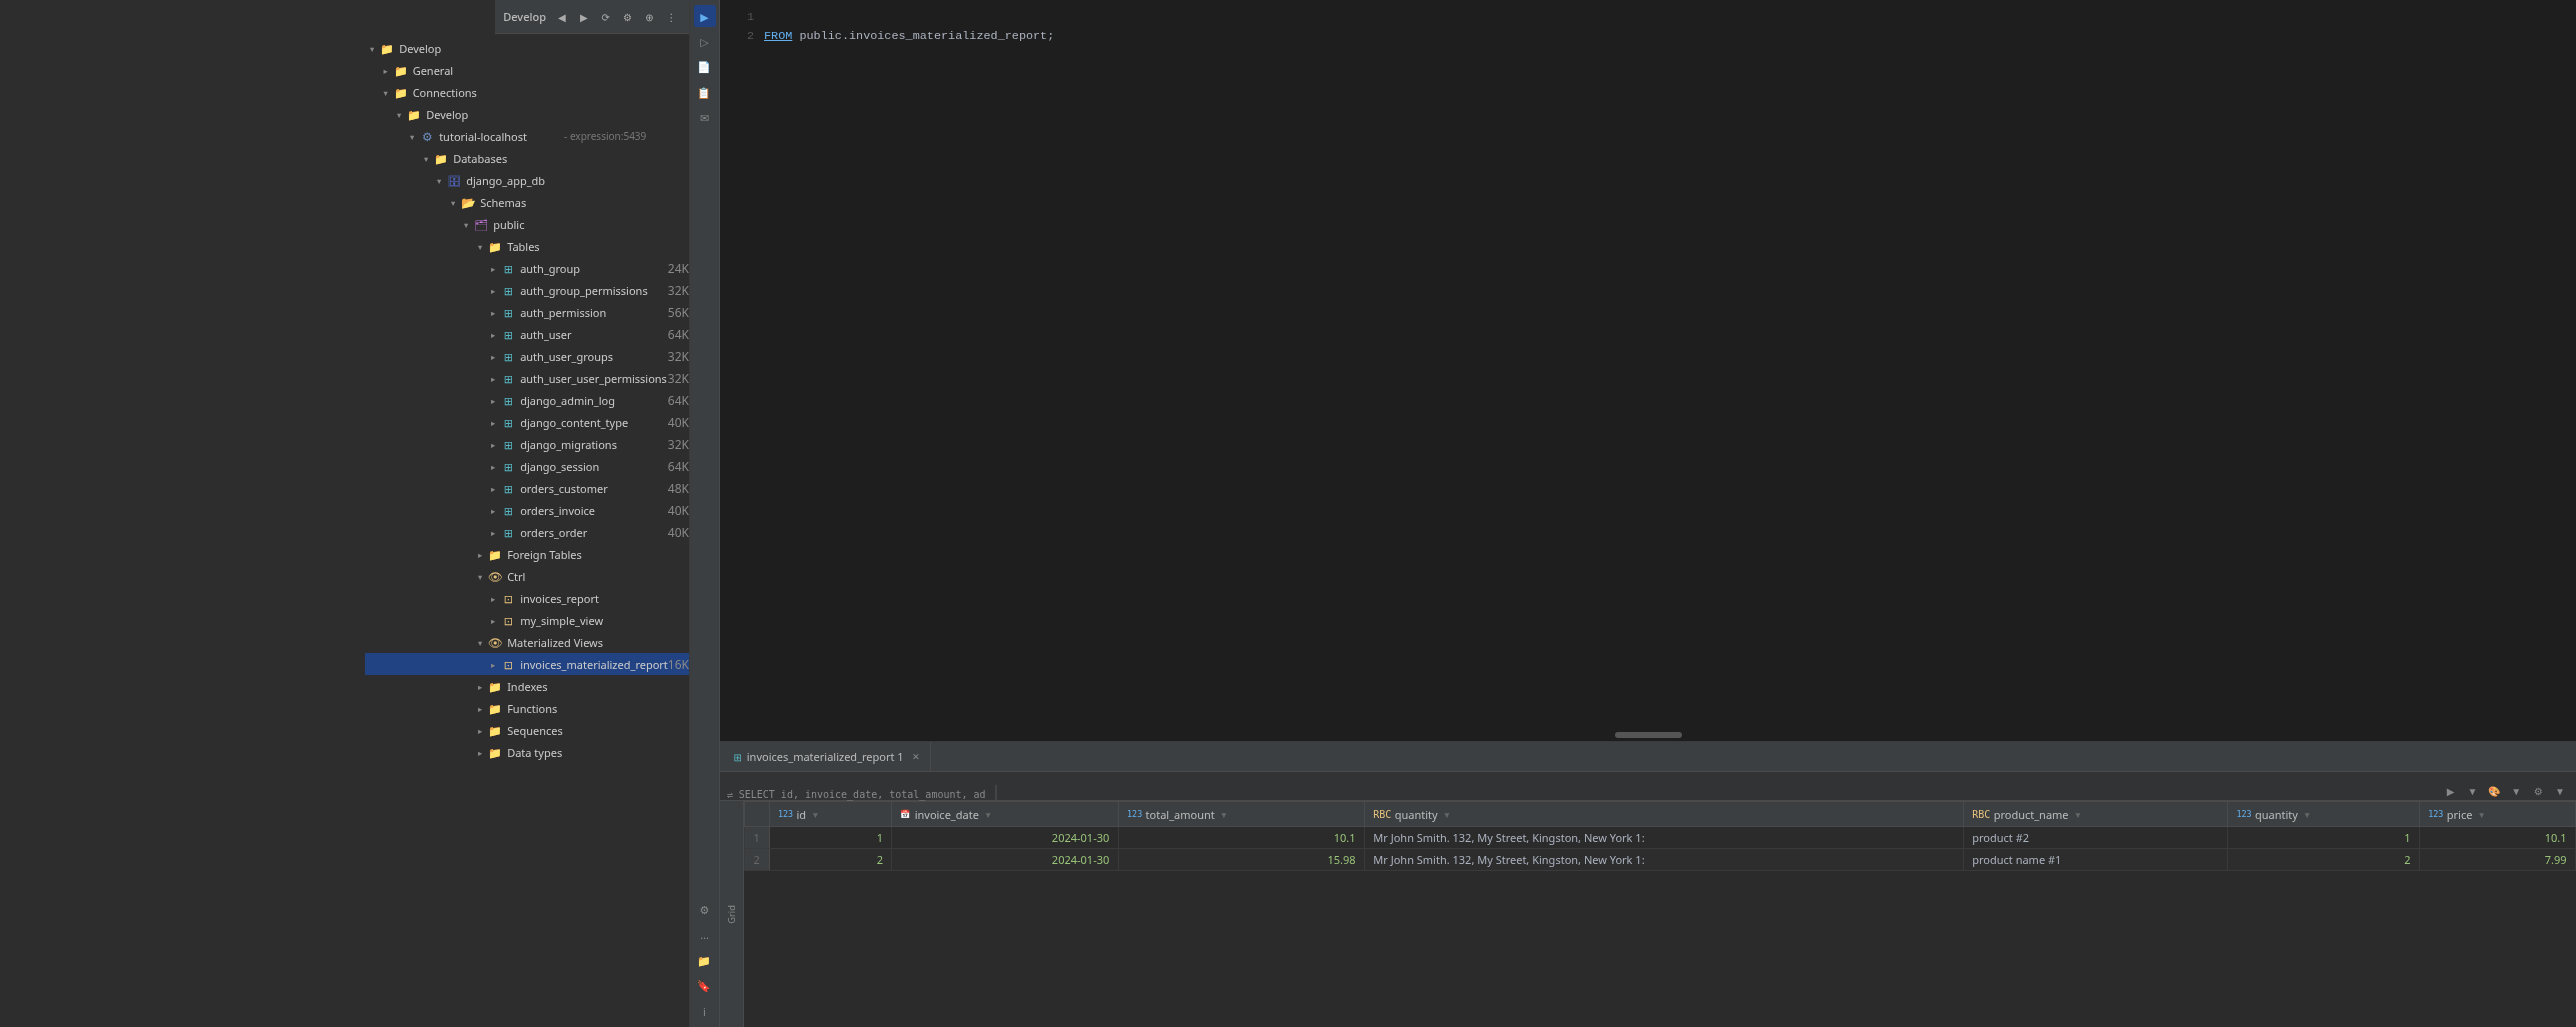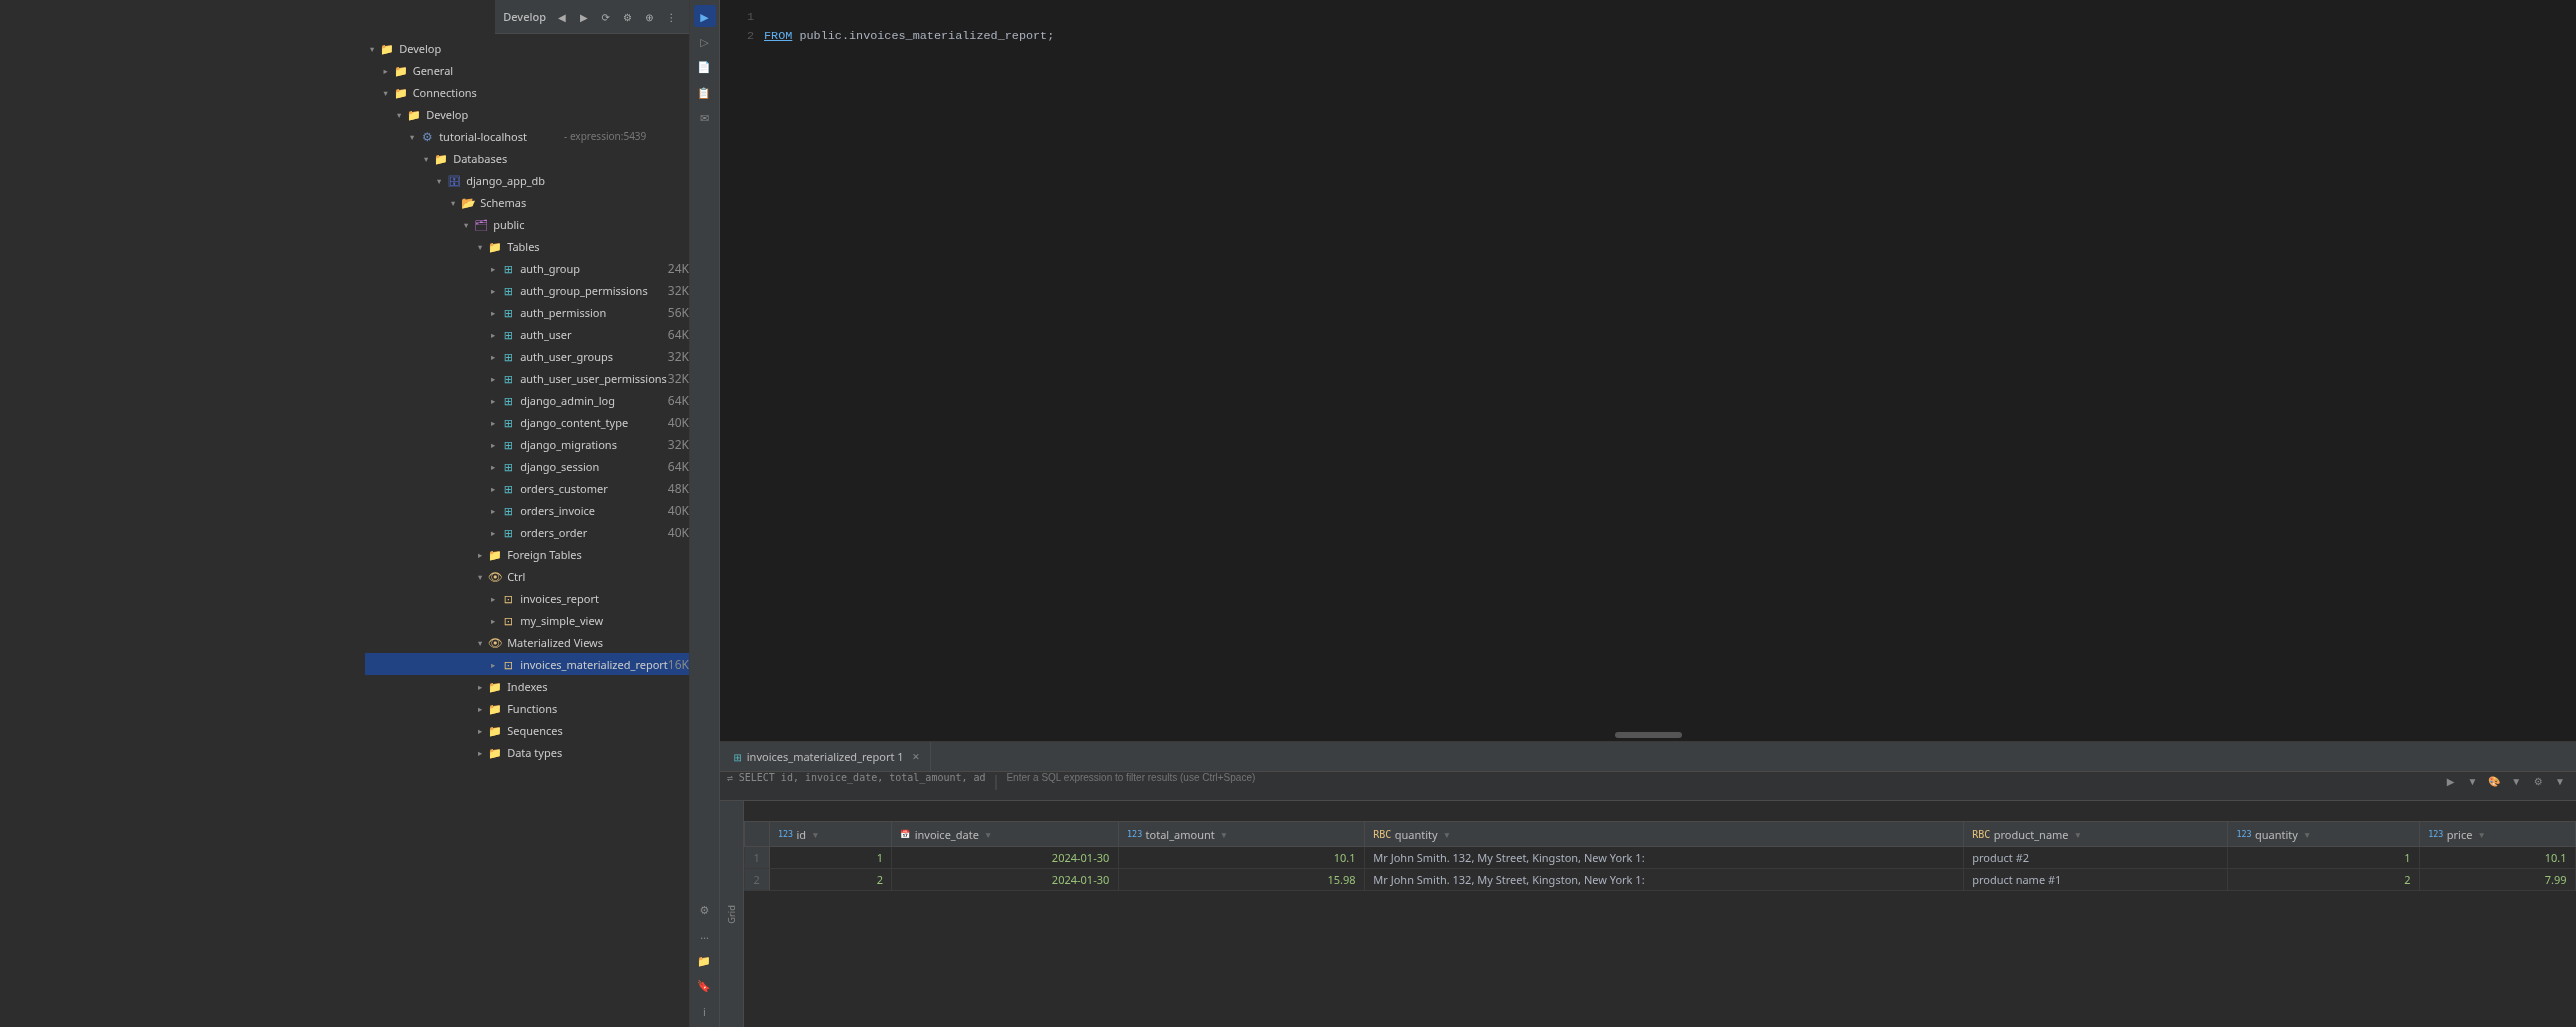--- a/index.html
+++ b/index.html
@@ -209,21 +209,21 @@
 
     .results-tab .close-btn {
       color: #888;
       font-size: 9.3px;
       margin-left: 3.4px;
     }
 
     
     .filter-bar {
       display: flex;
-      align-items: flex-start;
+      align-items: flex-end;
       background: #313335;
       border-bottom: 0.8px solid #4a4a4a;
       height: 29px;
       padding: 0 6.7px;
       gap: 6.7px;
     }
 
     .filter-sql-hint {
       color: #888;
       font-size: 10px;
@@ -283,21 +283,20 @@
       transform: rotate(-90deg);
       color: #888;
       font-size: 9.3px;
       white-space: nowrap;
     }
 
     
     .data-table-wrapper {
       flex: 1;
       overflow: auto;
-      margin-top: 20px;
     }
 
     .data-table {
       width: 100%;
       border-collapse: collapse;
       font-size: 11px;
     }
 
     .data-table th {
       background: #3c3f41;
@@ -692,21 +691,20 @@
           <div class="results-tab">
             <span class="tab-icon">⊞</span>
             <span>invoices_materialized_report 1</span>
             <span class="close-btn">✕</span>
           </div>
         </div>
 
         <div class="filter-bar">
           <span class="filter-sql-hint">⇌ SELECT id, invoice_date, total_amount, ad</span>
           <span class="filter-divider">|</span>
-          <input class="filter-input" type="text" placeholder="Enter a SQL expression to filter results (use Ctrl+Space)" style="">
           <div class="filter-actions">
             <div class="filter-action-btn">▶</div>
             <div class="filter-action-btn">▼</div>
             <div class="filter-action-btn">🎨</div>
             <div class="filter-action-btn">▼</div>
             <div class="filter-action-btn">⚙</div>
             <div class="filter-action-btn">▼</div>
           </div>
         </div>
 

